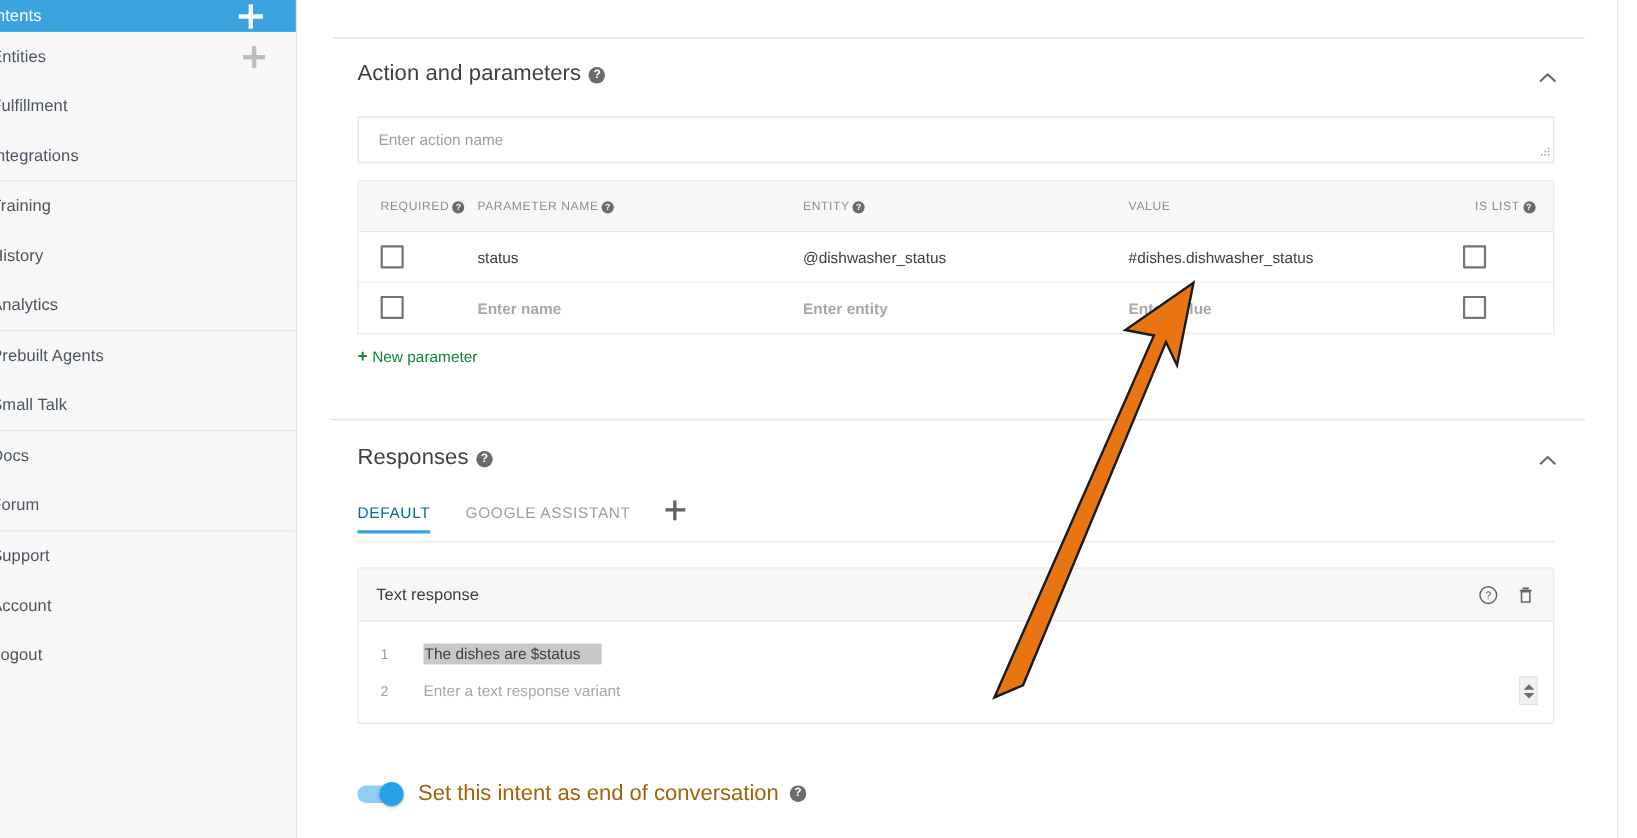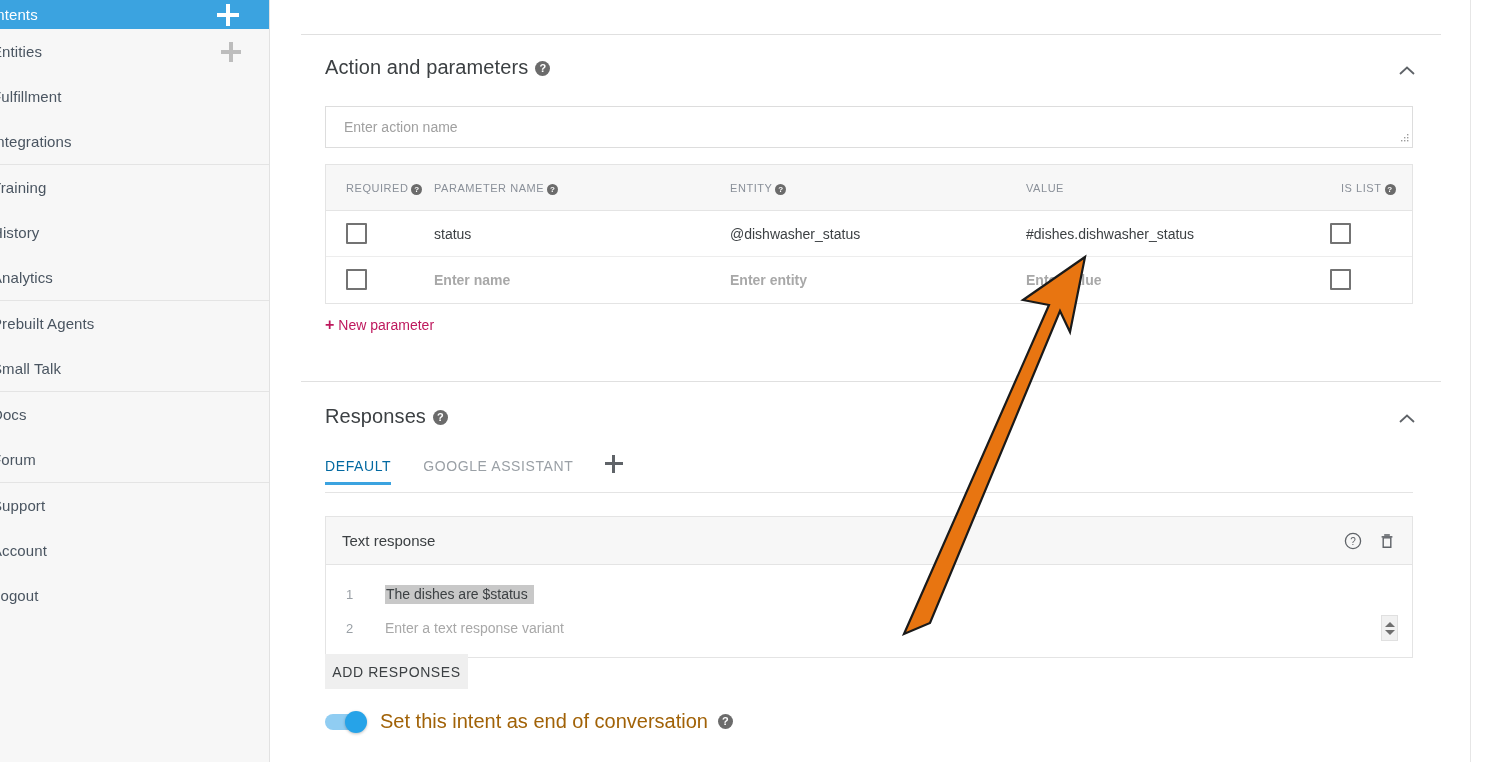--- a/index.html
+++ b/index.html
@@ -178,21 +178,21 @@
     width: 21px; height: 21px;
     border: 2px solid #737373;
     background: #fff;
     border-radius: 1px;
     cursor: pointer;
   }
 
   .new-param {
     position: absolute;
     font-size: 14px;
-    color: #be185d;
+    color: #15803d;
     cursor: pointer;
     white-space: nowrap;
   }
   .new-param .plus { font-size: 16px; font-weight: bold; margin-right: 4px; }
 
   
   .tabs {
     position: absolute;
     display: flex;
     align-items: flex-end;
@@ -267,21 +267,21 @@
   }
   .rline .ltext {
     position: absolute;
     left: 59px;
     font-size: 14px;
     color: #3c4043;
     white-space: nowrap;
   }
   .rline .ltext.sel {
     background: #c8c8c8;
-    padding: 1px 6px 2px 1px;
+    padding: 1px 19px 2px 1px;
   }
   .rline .ltext.ph { color: #a8a8a8; }
   .spinner {
     position: absolute;
     right: 14px;
     width: 17px; height: 26px;
     background: #f1f1f1;
     border: 1px solid #e0e0e0;
     display: flex; flex-direction: column;
     align-items: center; justify-content: center;
@@ -503,21 +503,20 @@
             <span class="lnum">2</span>
             <span class="ltext ph">Enter a text response variant</span>
             <div class="spinner">
               <i class="up"></i>
               <i class="down"></i>
             </div>
           </div>
         </div>
     </div>
 
-    <button class="btn-add" style="left:54px; top:654px; width:143px; height:35px;">ADD RESPONSES</button>
 
     <div class="toggle-row" style="left:54px; top:710px;">
       <div class="switch">
         <div class="knob"></div>
       </div>
       <span class="toggle-label">Set this intent as end of conversation</span>
       <span class="help-icon" style="margin-left:10px;">?</span>
     </div>
   </div>
 

